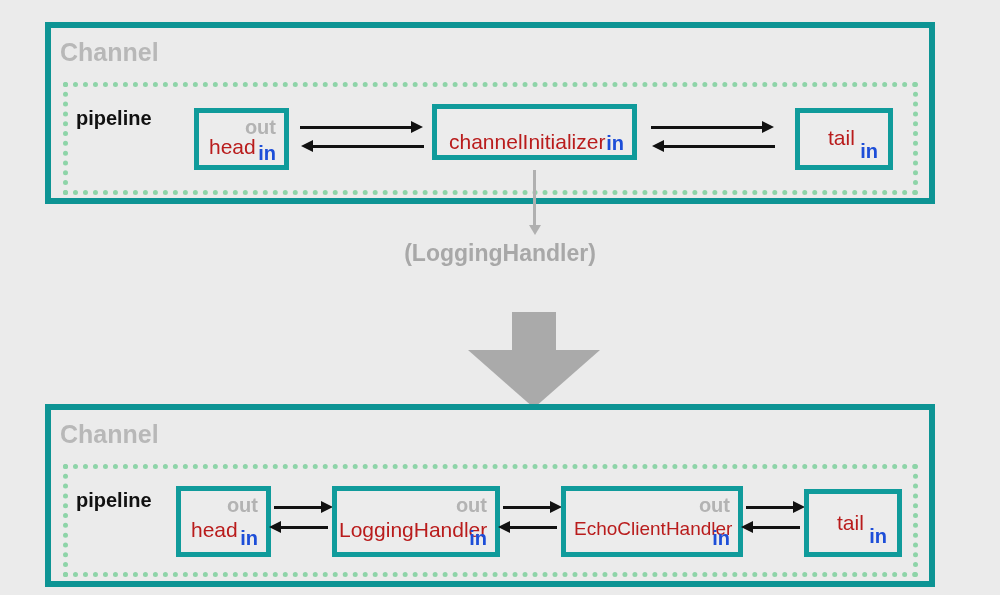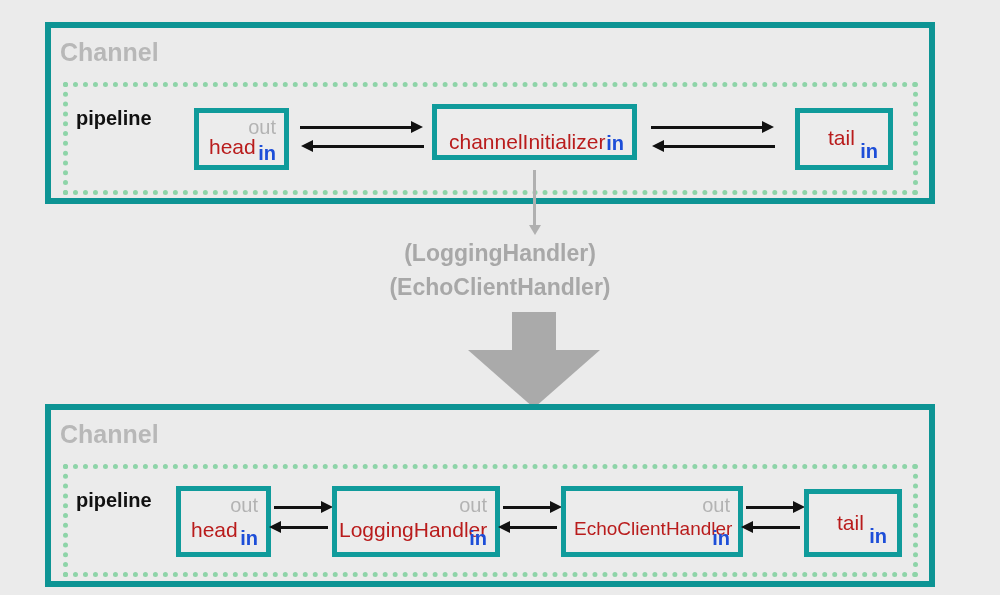--- a/index.html
+++ b/index.html
@@ -64,21 +64,21 @@
     position: absolute;
     color: #b91c1c;
     font-size: 21px;
     white-space: nowrap;
     line-height: 1;
   }
   .node-out {
     position: absolute;
     color: #b3b3b3;
     font-size: 20px;
-    font-weight: normal;
+    font-weight: bold;
     line-height: 1;
     white-space: nowrap;
   }
   .node-in {
     position: absolute;
     color: #1d4ed8;
     font-size: 20px;
     font-weight: bold;
     line-height: 1;
     white-space: nowrap;
@@ -192,21 +192,20 @@
   <div class="arrow left" style="left:663px; top:133px; width:112px;"></div>
 
   <div class="node" style="left:795px; top:96px; width:98px; height:62px;">
     <span class="node-name" style="left:28px; top:14px;">tail</span>
     <span class="node-in" style="right:10px; bottom:4px;">in</span>
   </div>
 
   <div class="thin-arrow" style="left:533px; top:158px; height:56px;"></div>
 
   <div class="caption" style="top:228px;">(LoggingHandler)</div>
-  <div class="caption" style="top:262px;">(EchoClientHandler)</div>
 
   <div class="big-arrow">
     <div class="shaft"></div>
     <div class="head"></div>
   </div>
 
   <div class="channel-box" style="left:45px; top:392px; width:890px; height:183px;"></div>
 
   <div class="channel-label" style="left:60px; top:408px;">Channel</div>
 

